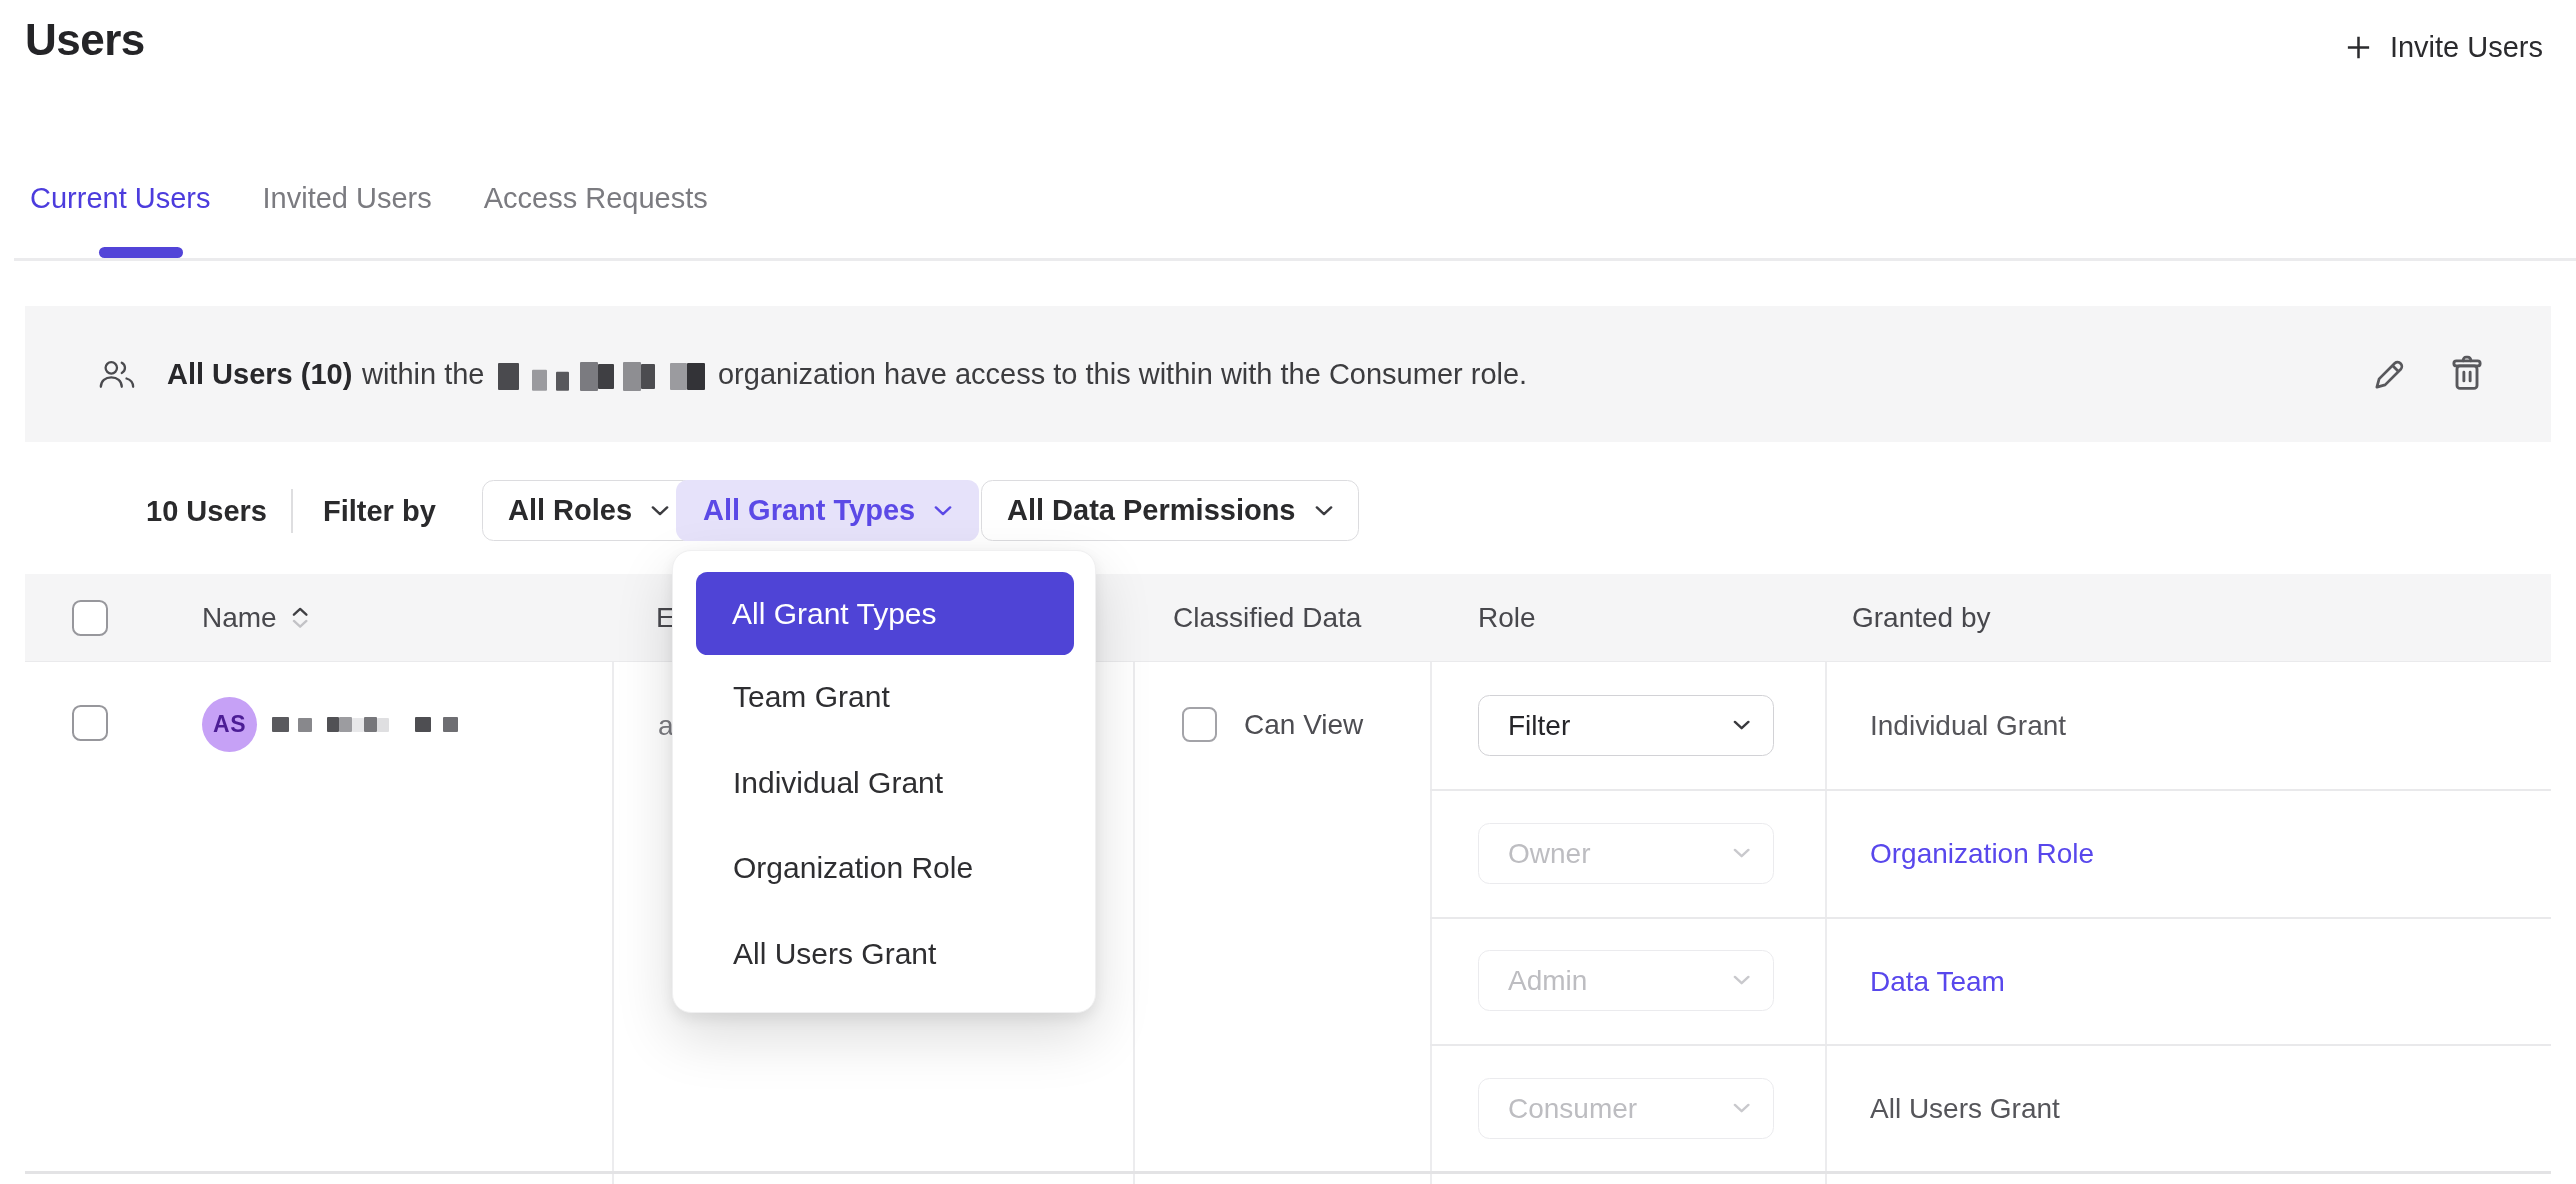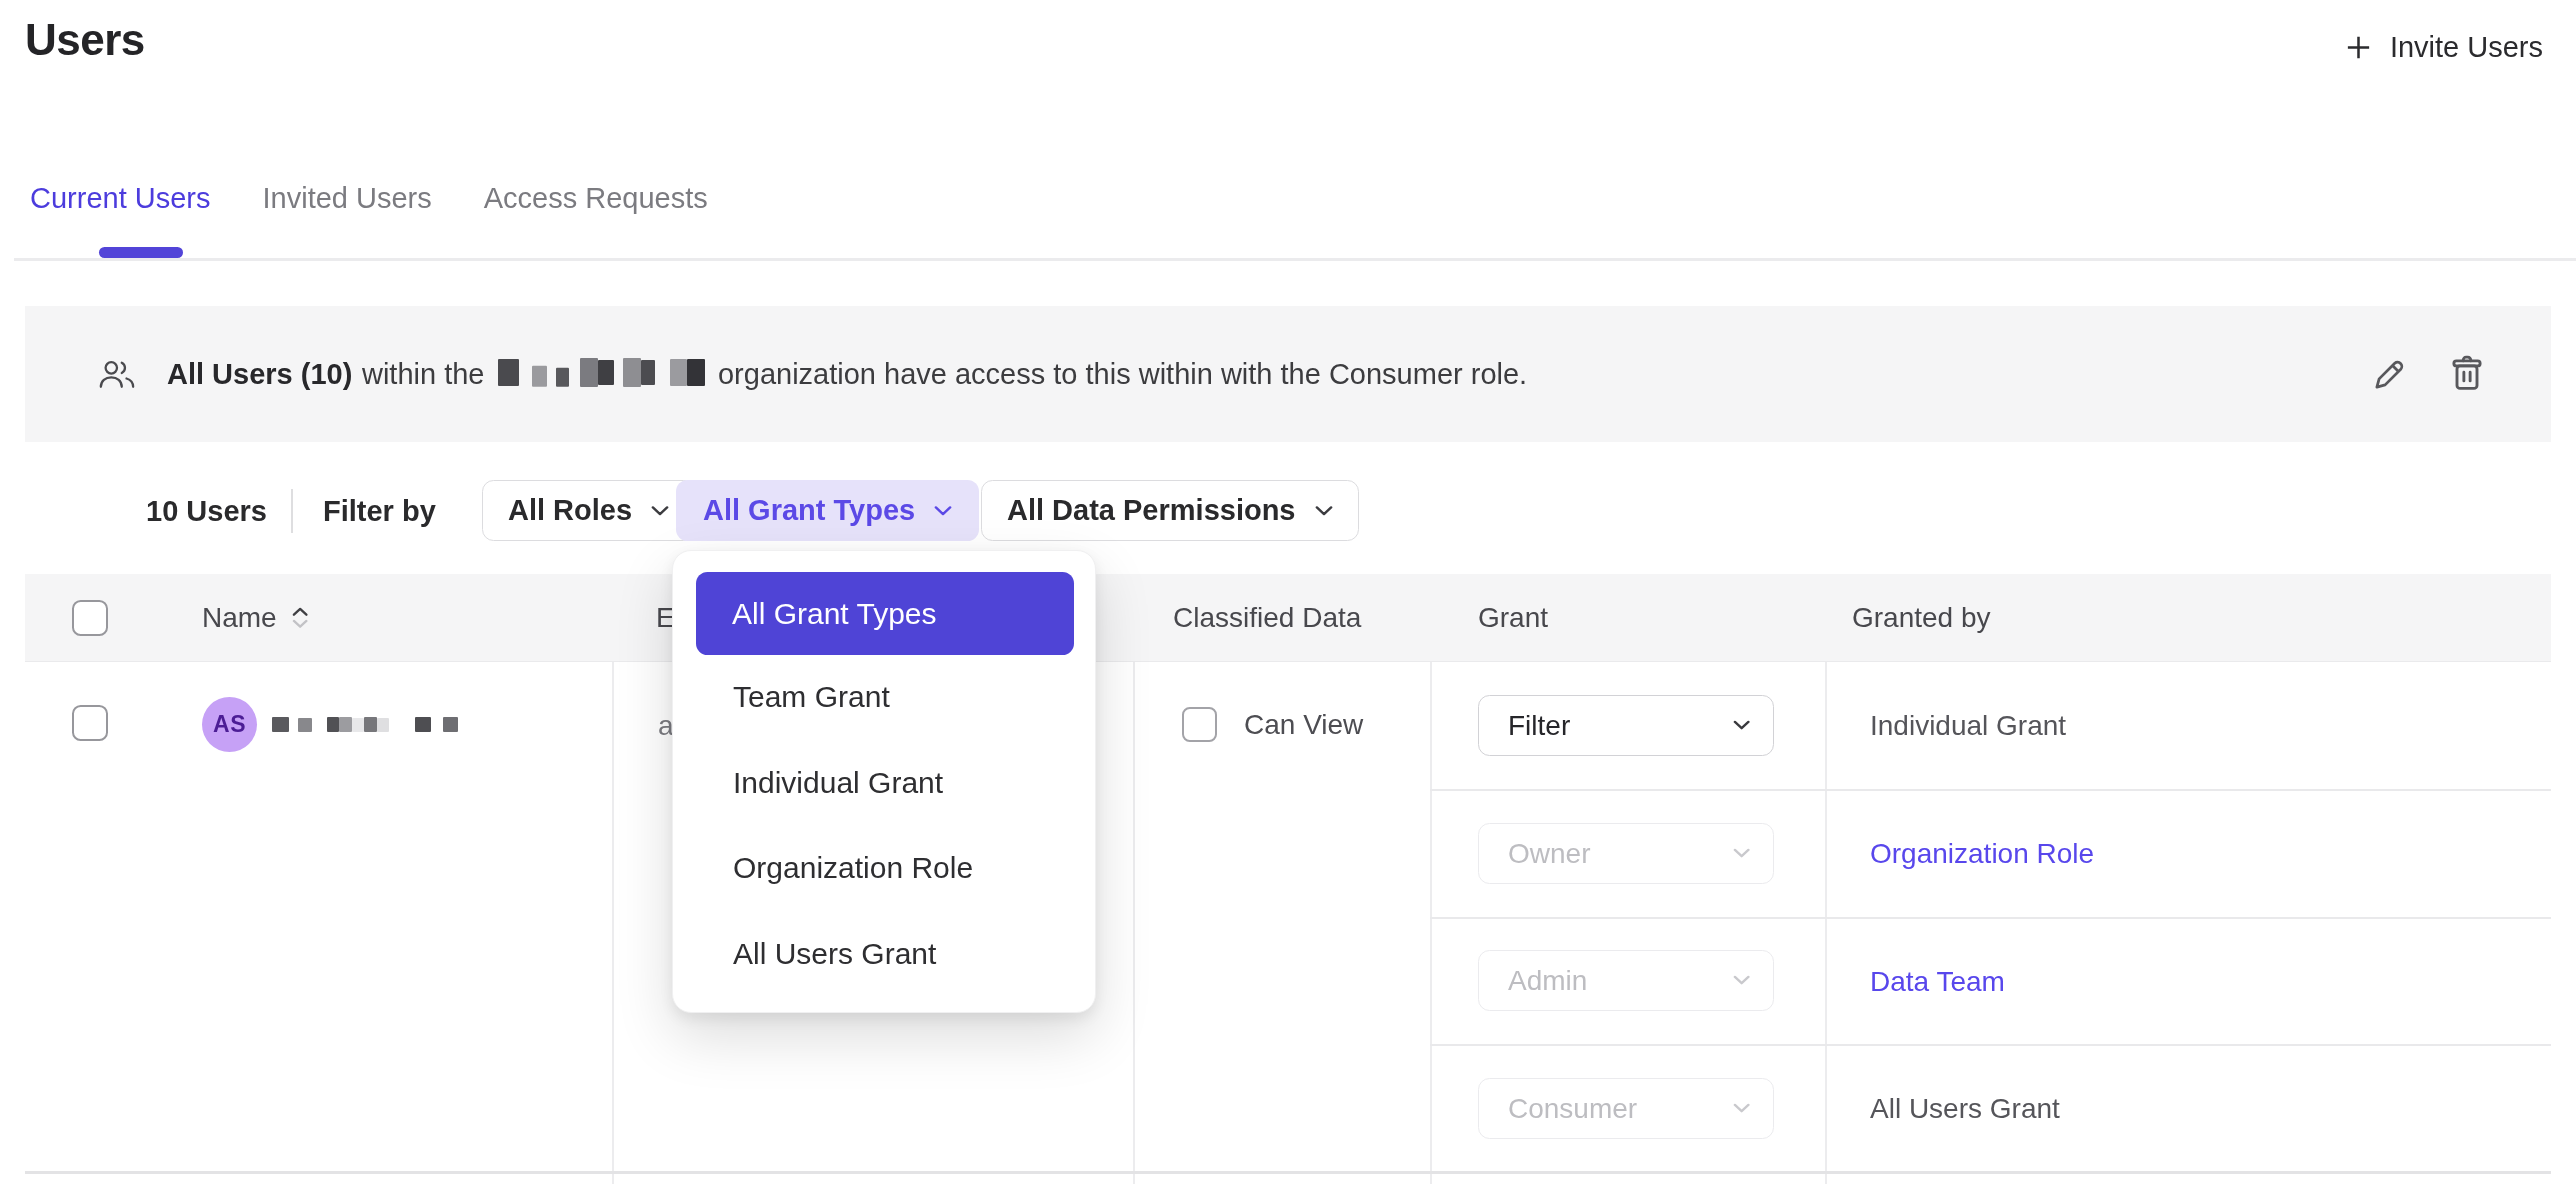--- a/index.html
+++ b/index.html
@@ -16,21 +16,21 @@
   .tabs { position:absolute; left:30px; top:182px; display:flex; gap:52px; font-size:29px; font-weight:500; }
   .tab { color:#7b7b80; cursor:pointer; }
   .tab.active { color:#4c3cdd; }
   .tab-underline { position:absolute; left:99px; top:247px; width:84px; height:10.6px; border-radius:5.8px; background:#5244d8; }
   .tabbar-border { position:absolute; left:14.4px; right:0; top:258px; height:2.9px; background:#ebebed; }
 
   
   .banner { position:absolute; left:25px; top:306px; width:2526px; height:136px; background:#f5f5f6;
             display:flex; align-items:center; }
   .banner-icon { margin-left:73px; flex:0 0 auto; display:flex; }
-  .banner-text { margin-left:31px; font-size:29px; color:#3c3c3f; display:flex; align-items:flex-start; white-space:nowrap; }
+  .banner-text { margin-left:31px; font-size:29px; color:#3c3c3f; display:flex; align-items:flex-end; white-space:nowrap; }
   .banner-text b { color:#28282b; font-weight:700; margin-right:9.6px; }
   .banner-text .mid { margin-right:13.4px; }
   .banner-actions { position:absolute; right:63px; top:0; height:100%; display:flex; align-items:center; gap:35px; }
   .icon-btn { width:42px; height:42px; display:flex; align-items:center; justify-content:center; cursor:pointer; }
 
   
   .redact { display:inline-flex; align-items:center; }
   .redact i { display:inline-block; border-radius:1px; }
 
   
@@ -203,21 +203,21 @@
         <svg width="16.3" height="9.6" viewBox="0 0 17 10">
             <polyline points="2,8 8.5,2 15,8" fill="none" stroke="#3f3f43" stroke-width="2.4" stroke-linecap="round" stroke-linejoin="round"></polyline>
           </svg>
         <svg width="16.3" height="9.6" viewBox="0 0 17 10">
             <polyline points="2,2 8.5,8 15,2" fill="none" stroke="#c2c2c6" stroke-width="2.4" stroke-linecap="round" stroke-linejoin="round"></polyline>
           </svg>
       </span>
     </div>
     <div class="th email">Email</div>
     <div class="th classified">Classified Data</div>
-    <div class="th role">Grant</div>
+    <div class="th role">Role</div>
     <div class="th granted">Granted by</div>
   </div>
 
   <div class="col-line" style="left:612px;"></div>
   <div class="col-line" style="left:1133px;"></div>
   <div class="col-line" style="left:1430px;"></div>
   <div class="col-line" style="left:1825px;"></div>
 
   <div class="checkbox row-checkbox"></div>
   <div class="avatar">AS</div>

